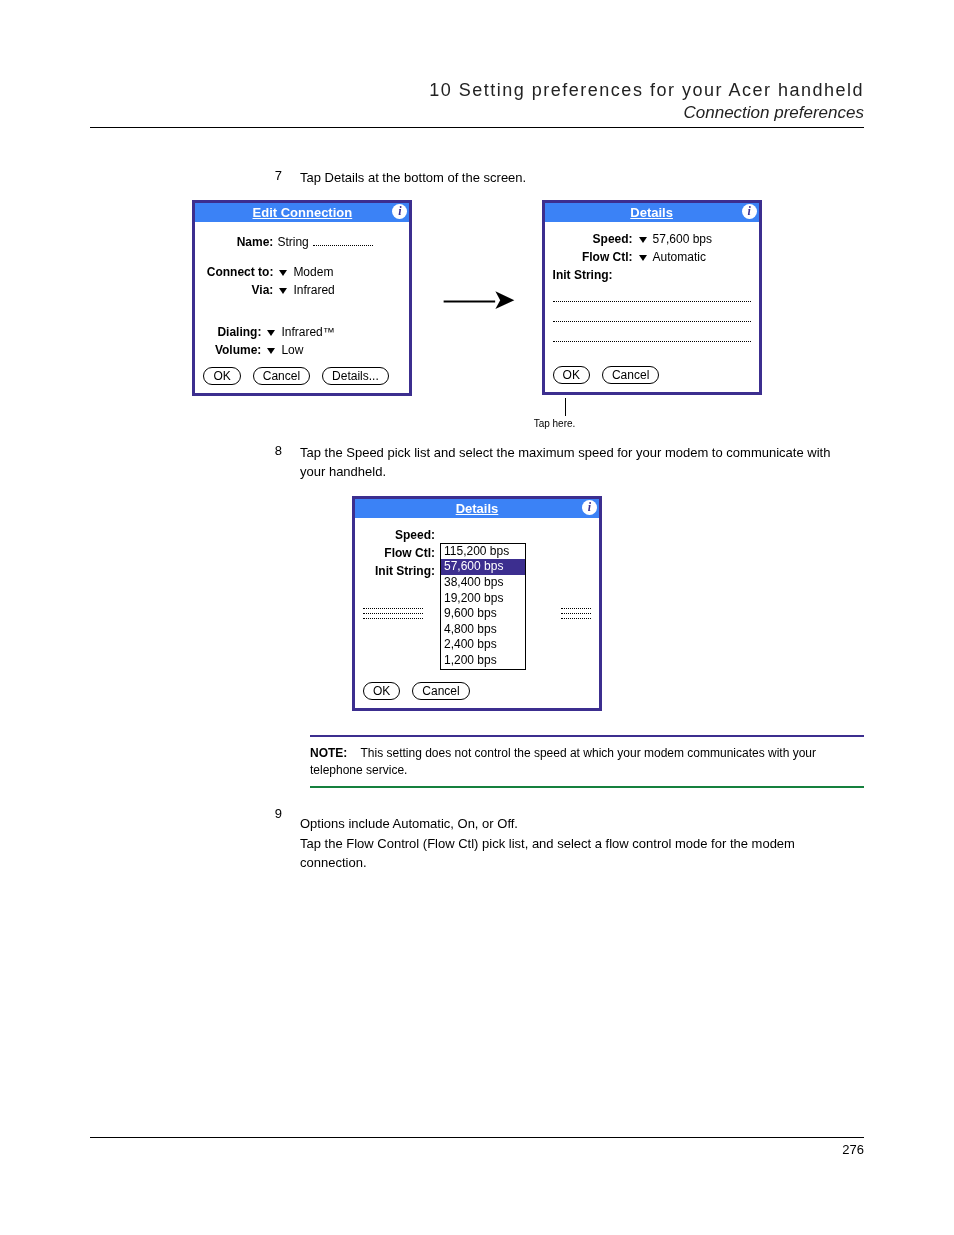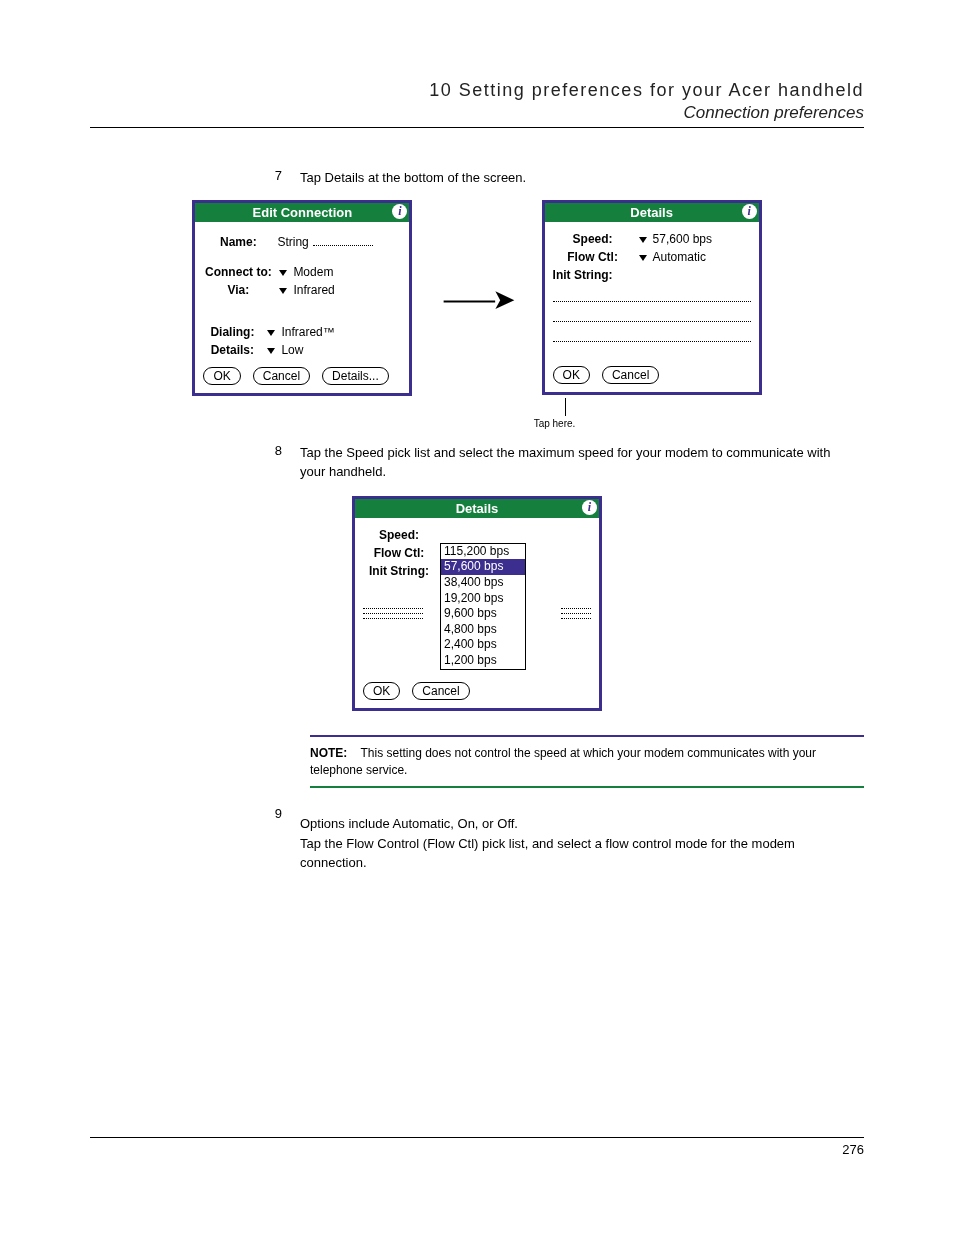--- a/index.html
+++ b/index.html
@@ -58,27 +58,28 @@
     margin: 12px 0 4px 0;
   }
   .palm-window {
     width: 220px;
     background: #fff;
     border: 3px solid #3c2e8f;
     position: relative;
     font-family: Arial, sans-serif;
   }
   .palm-title {
-    background: #15803d;
+    background: #3b82f6;
     color: #fff;
     font-weight: bold;
     text-align: center;
     font-size: 13px;
     padding: 2px 4px;
     position: relative;
+    text-decoration: underline;
   }
   .info-icon {
     position: absolute;
     right: 2px;
     top: 1px;
     width: 15px;
     height: 15px;
     border-radius: 50%;
     background: #fff;
     color: #3c2e8f;
@@ -94,21 +95,21 @@
     font-size: 12px;
   }
   .form-line {
     display: flex;
     align-items: baseline;
     margin: 4px 0;
     gap: 4px;
   }
   .form-label {
     font-weight: bold;
-    text-align: center;
+    text-align: right;
     flex-shrink: 0;
   }
   .w70 { width: 70px; }
   .w58 { width: 58px; }
   .dropdown-arrow {
     display: inline-block;
     width: 0; height: 0;
     border-left: 4px solid transparent;
     border-right: 4px solid transparent;
     border-top: 6px solid #000;
@@ -240,21 +241,21 @@
           <span class="dropdown-arrow"></span>
           <span>Infrared</span>
         </div>
         <div style="height:20px"></div>
         <div class="form-line">
           <span class="form-label w58">Dialing:</span>
           <span class="dropdown-arrow"></span>
           <span>Infrared™</span>
         </div>
         <div class="form-line">
-          <span class="form-label w58">Details:</span>
+          <span class="form-label w58">Volume:</span>
           <span class="dropdown-arrow"></span>
           <span>Low</span>
         </div>
         <div class="palm-btns">
           <span class="palm-btn">OK</span>
           <span class="palm-btn">Cancel</span>
           <span class="palm-btn">Details...</span>
         </div>
       </div>
     </div>

